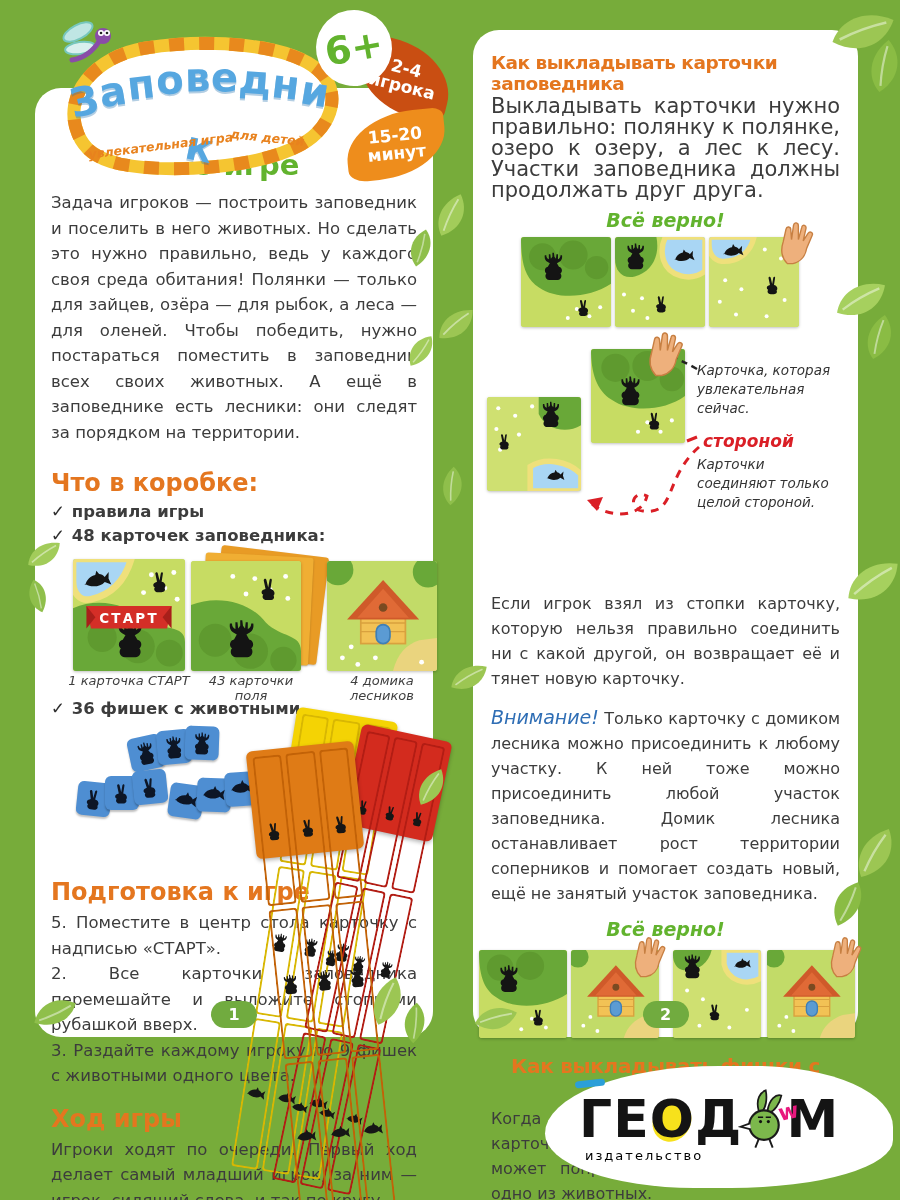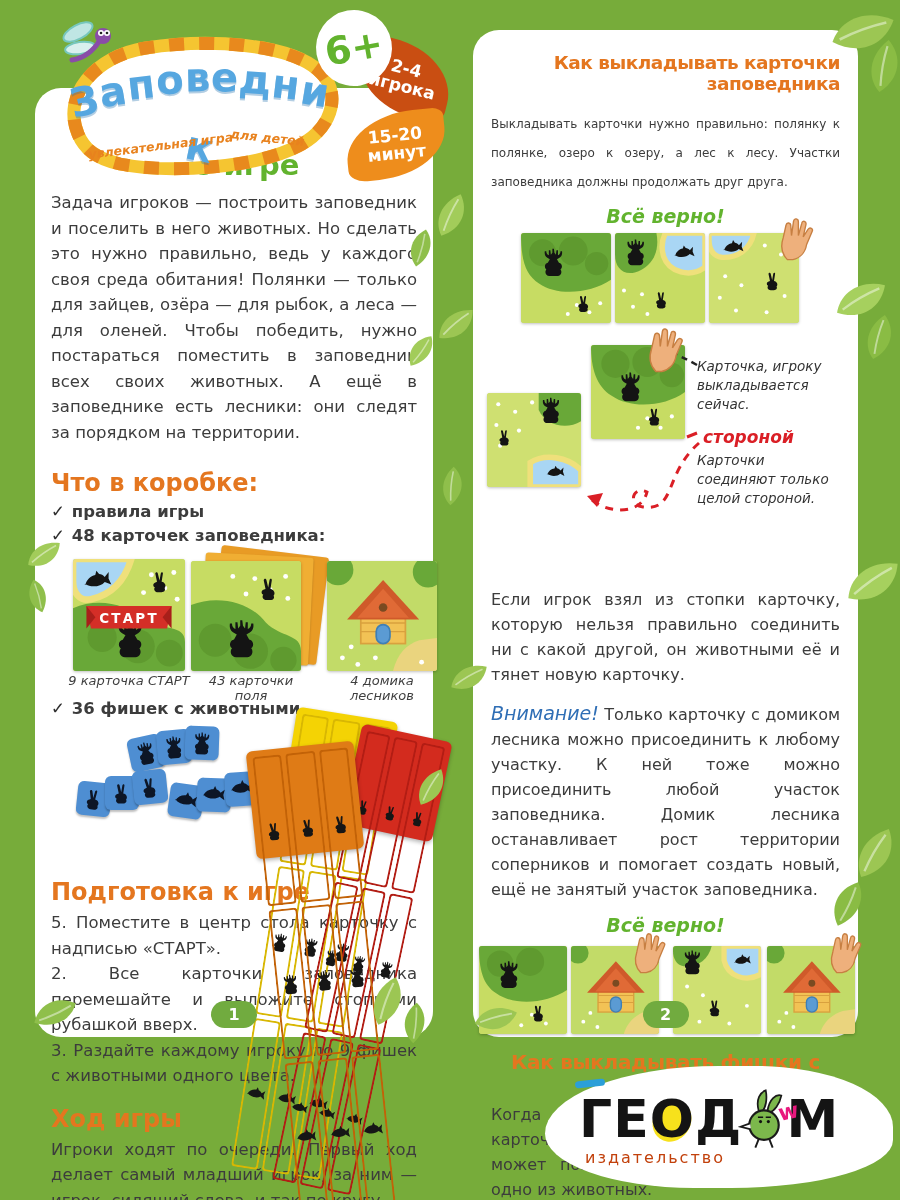--- a/index.html
+++ b/index.html
@@ -64,21 +64,21 @@
   .pub-blob{position:absolute;left:545px;top:1066px;width:348px;height:122px;background:#fff;
       border-radius:56% 44% 52% 48% / 62% 56% 44% 50%;z-index:4;}
   .pub-row{position:absolute;left:34px;top:22px;display:flex;align-items:center;}
   .pub-letter{font-size:52px;font-weight:800;color:#141414;letter-spacing:1px;line-height:1;}
   .pub-letter.o-yellow{position:relative;z-index:1;}
   .pub-letter.o-yellow::before{content:"";position:absolute;left:2px;top:8px;width:40px;height:40px;
       border-radius:50%;background:#f7e11c;z-index:-1;transform:rotate(-15deg) skewX(-8deg);}
   .pub-dash{position:absolute;left:30px;top:14px;width:30px;height:7px;border-radius:4px;
       background:#2b9fd8;transform:rotate(-6deg);}
   .pub-zig{color:#e8187d;font-weight:800;font-size:22px;margin:0 -14px 0 -6px;transform:rotate(-12deg) translateY(-8px);}
-  .pub-sub{position:absolute;left:40px;top:82px;font-size:16px;letter-spacing:2px;color:#c2410c;}
+  .pub-sub{position:absolute;left:40px;top:82px;font-size:13px;letter-spacing:2px;color:#000000;}
 </style>
 </head>
 <body>
 
 <svg width="0" height="0" style="position:absolute">
   <defs>
     <symbol id="sil-deer" viewBox="0 0 64 64">
       <path d="M24 60 C17 60 14 52 18 47 C13 43 15 35 21 34 L25 27 L20 24 C16 22 14 17 15 11 L18 11 C18 15 20 18 23 19 L23 9 L26 9 L27 18 L30 14 L30 6 L33 6 L34 14 L37 18 L38 9 L41 9 L41 19 C44 18 46 15 46 11 L49 11 C50 17 48 22 44 24 L39 27 L43 34 C49 35 51 43 46 47 C50 52 47 60 40 60 Z"></path>
     </symbol>
     <symbol id="sil-rabbit" viewBox="0 0 64 64">
@@ -231,21 +231,21 @@
         <circle cx="10" cy="8" r="14" fill="#69a838"></circle>
           <circle cx="92" cy="10" r="14" fill="#69a838"></circle>
         <path d="M60 100 C64 84 72 76 84 72 L100 70 L100 100 Z" fill="#ead47e"></path>
         <circle cx="14" cy="88" r="2.2" fill="#fff"></circle>
           <circle cx="28" cy="94" r="2.2" fill="#fff"></circle>
           <circle cx="44" cy="88" r="2.2" fill="#fff"></circle>
           <circle cx="22" cy="78" r="2.2" fill="#fff"></circle>
           <circle cx="86" cy="92" r="2.2" fill="#fff"></circle>
         <use href="#house-sym" x="12" y="8" width="78" height="78"></use>
       </svg>
-      <span class="caption" style="position:absolute;left:8px;top:116px;width:140px">9 карточка СТАРТ</span>
+      <span class="caption" style="position:absolute;left:8px;top:116px;width:140px">1 карточка СТАРТ</span>
       <span class="caption" style="position:absolute;left:140px;top:116px;width:120px">43 карточки поля</span>
       <span class="caption" style="position:absolute;left:266px;top:116px;width:130px">4 домика лесников</span>
     </div>
 
     <div class="check-row" style="margin-top:14px">
       <span class="checkmark">✓</span>
       <span>36 фишек с животными</span>
     </div>
 
     <div class="fig" style="height:142px;margin-top:6px">
@@ -443,22 +443,22 @@
     <p class="body-p">3. Раздайте каждому игроку по 9 фишек с животными одного цвета.</p>
 
     <h3 class="h-orange" style="font-size:24px;margin-top:16px">Ход игры</h3>
     <p class="body-p" style="margin-top:4px">Игроки ходят по очереди. Первый ход делает самый младший игрок, за ним — игрок, сидящий слева, и так по кругу.</p>
 
     <div class="pill">1</div>
   </section>
 
   <section class="panel right">
 
-    <h3 class="h-orange" style="font-size:18.5px;margin-top:22px;text-align:right;letter-spacing:-0.5px">Как выкладывать карточки заповедника</h3>
-    <p class="body-p" style="margin-top:16px;font-size:12px;line-height:29px">Выкладывать карточки нужно правильно: полянку к полянке, озеро к озеру, а лес к лесу. Участки заповедника должны продолжать друг друга.</p>
+    <h3 class="h-orange" style="font-size:18.5px;margin-top:22px;text-align:left;letter-spacing:-0.5px">Как выкладывать карточки заповедника</h3>
+    <p class="body-p" style="margin-top:2px;font-size:21px;line-height:21px">Выкладывать карточки нужно правильно: полянку к полянке, озеро к озеру, а лес к лесу. Участки заповедника должны продолжать друг друга.</p>
     <div class="script-green" style="margin-top:8px">Всё верно!</div>
 
     <div class="fig" style="height:96px;margin-top:4px">
       <svg class="gamecard" style="left:30px;top:2px" width="90" height="90" viewBox="0 0 100 100">
         <rect width="100" height="100" fill="#c7dc63"></rect>
         <path d="M0 0 H100 V52 C76 68 40 70 20 56 C4 46 0 28 0 0 Z" fill="#69a838"></path>
         <circle cx="24" cy="22" r="15" fill="#5f9a2f"></circle>
           <circle cx="58" cy="20" r="16" fill="#5f9a2f"></circle>
           <circle cx="84" cy="34" r="13" fill="#5f9a2f"></circle>
         <circle cx="62" cy="80" r="2.2" fill="#fff"></circle>
@@ -530,33 +530,33 @@
           <circle cx="10" cy="34" r="2.2" fill="#fff"></circle>
           <circle cx="34" cy="40" r="2.2" fill="#fff"></circle>
           <circle cx="14" cy="56" r="2.2" fill="#fff"></circle>
         <use href="#sil-deer" class="sil" x="52" y="2" width="32" height="32"></use>
         <use href="#sil-rabbit" class="sil" x="8" y="36" width="22" height="22"></use>
         <path d="M46 100 V74 C62 64 86 68 100 82 V100 Z" fill="#a9d6f4" stroke="#efe07b" stroke-width="6"></path>
         <g transform="translate(62,74) rotate(-6 11 11)">
             <use href="#sil-fish" class="sil" width="22" height="22"></use>
           </g>
       </svg>
-      <div class="note-italic" style="position:absolute;left:206px;top:22px;width:134px">Карточка, игроку выкладывается сейчас.</div>
+      <div class="note-italic" style="position:absolute;left:206px;top:22px;width:134px">Карточка, которая увлекательная сейчас.</div>
       <div class="red-script" style="position:absolute;left:212px;top:92px">стороной</div>
       <div class="note-italic" style="position:absolute;left:206px;top:116px;width:140px">Карточки соединяют только целой стороной.</div>
       <svg style="position:absolute;left:0;top:0;width:349px;height:248px;pointer-events:none">
         <path d="M206 30 C188 20 178 16 166 13" fill="none" stroke="#222" stroke-width="2.5" stroke-dasharray="6 5"></path>
         <polygon points="166,13 178,10 174,20" fill="#222"></polygon>
         <path d="M196 102 L206 98" stroke="#da1f26" stroke-width="3"></path>
         <path d="M208 108 C172 140 186 176 152 172 C136 170 142 150 156 157 C150 182 112 178 98 162" fill="none" stroke="#da1f26" stroke-width="3" stroke-dasharray="8 7"></path>
         <polygon points="96,161 112,158 106,172" fill="#da1f26"></polygon>
       </svg>
     </div>
 
-    <p class="body-p" style="margin-top:4px;font-size:16px;line-height:25px">Если игрок взял из стопки карточку, которую нельзя правильно соединить ни с какой другой, он животными её и тянет новую карточку.</p>
+    <p class="body-p" style="margin-top:4px;font-size:16px;line-height:25px">Если игрок взял из стопки карточку, которую нельзя правильно соединить ни с какой другой, он возвращает её и тянет новую карточку.</p>
 
     <p class="body-p" style="margin-top:14px;font-size:16px;line-height:25px">
       <span class="blue-strong" style="font-style:italic;font-size:19px">Внимание!</span>
       <span>Только карточку с домиком лесника можно присоединить к любому участку. К ней тоже можно присоединить любой участок заповедника. Домик лесника останавливает рост территории соперников и помогает создать новый, ещё не занятый участок заповедника.</span>
     </p>
 
     <div class="script-green" style="margin-top:12px">Всё верно!</div>
 
     <div class="fig" style="height:96px;margin:6px -14px 0">
       <svg class="gamecard" style="left:2px;top:4px" width="88" height="88" viewBox="0 0 100 100">

